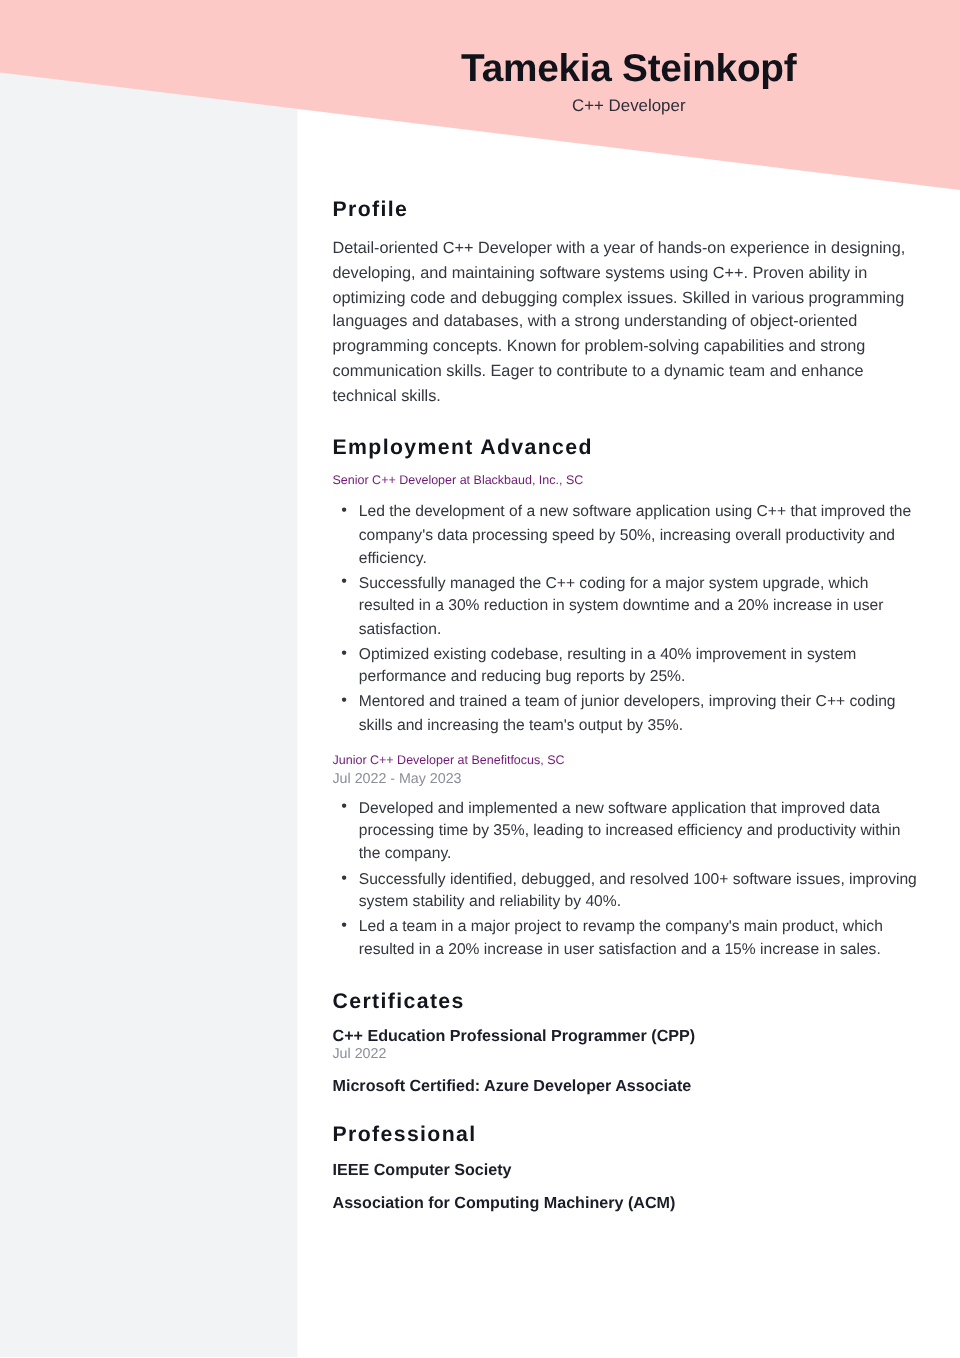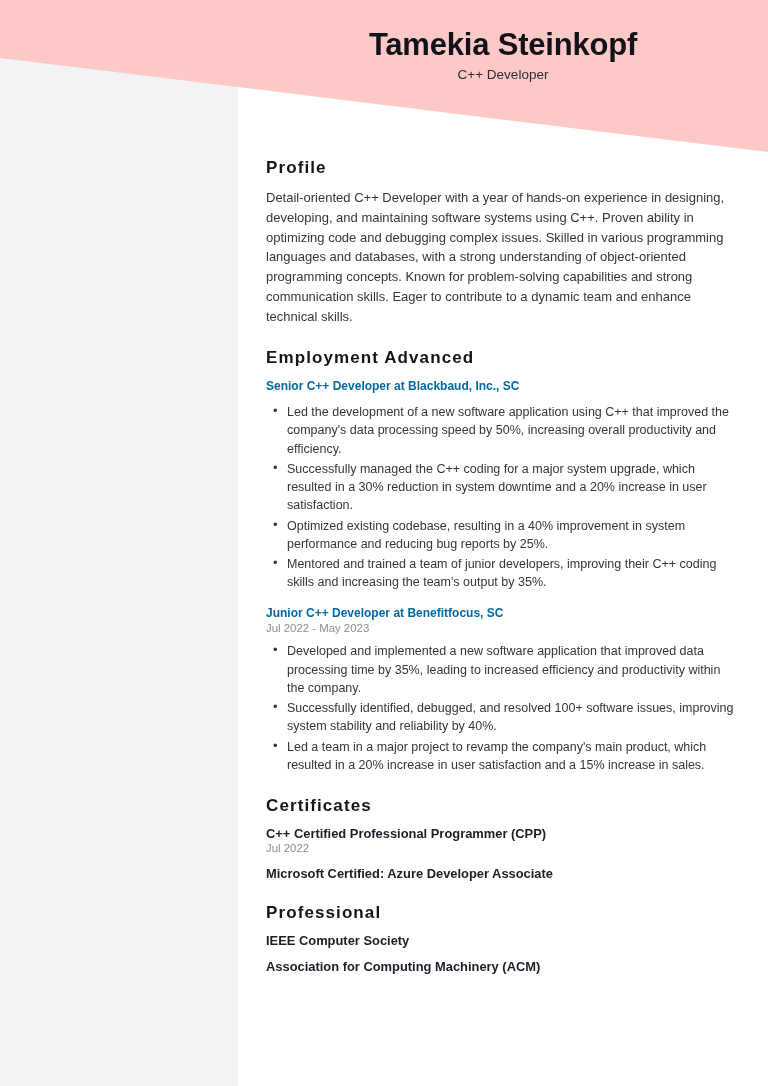--- a/index.html
+++ b/index.html
@@ -31,21 +31,21 @@
 
   
   .header-band {
     position: absolute; left: 0; top: 0;
     width: 768px; height: 160px;
     background: #fcc9c7;
     z-index: 3;
     clip-path: polygon(0 0, 768px 0, 768px 152px, 0 58px);
   }
   .header-text {
-    position: absolute; left: 238px; top: 6px;
+    position: absolute; left: 238px; top: 16px;
     width: 530px;
     text-align: center;
     padding-top: 22px;
     z-index: 4;
   }
   .cand-name {
     font-size: 31px; font-weight: 700; color: #12131a;
     letter-spacing: -0.2px; line-height: 1.12;
   }
   .cand-role {
@@ -107,21 +107,21 @@
     z-index: 2;
   }
   .main-h {
     font-size: 17px; font-weight: 700; color: #13151d;
     letter-spacing: 1.1px; margin-bottom: 10px;
   }
   .main-block { margin-bottom: 22px; }
   .profile-text { font-size: 13px; color: #33363f; line-height: 1.52; }
 
   .job-title {
-    font-size: 12px; font-weight: 700; color: #0369a1; line-height: 1.4;
+    font-size: 10px; font-weight: 400; color: #701a75; line-height: 1.4;
   }
   .job-date { font-size: 11.4px; color: #8b8e99; margin: 1px 0 4px; }
   .job { margin-bottom: 13px; }
   ul.bullets { list-style: none; margin: 8px 0 0 4px; padding: 0; }
   ul.bullets li {
     position: relative; padding-left: 17px; margin-bottom: 2px;
     font-size: 12.5px; color: #33363f; line-height: 1.46;
   }
   ul.bullets li::before {
     content: "•"; position: absolute; left: 3px; top: -1px;
@@ -290,21 +290,21 @@
               <li>Led a team in a major project to revamp the company's main product, which resulted in a 20% increase in user satisfaction and a 15% increase in sales.</li>
             </ul>
           </div>
         </div>
     </section>
 
     <section class="main-block">
       <div class="main-h">Certificates</div>
       <div id="certs-list">
           <div class="cert">
-            <div class="cert-name">C++ Certified Professional Programmer (CPP)</div>
+            <div class="cert-name">C++ Education Professional Programmer (CPP)</div>
             <div class="cert-date">Jul 2022</div>
           </div>
           <div class="cert">
             <div class="cert-name">Microsoft Certified: Azure Developer Associate</div>
           </div>
         </div>
     </section>
 
     <section class="main-block mt-extra">
       <div class="main-h">Professional</div>

